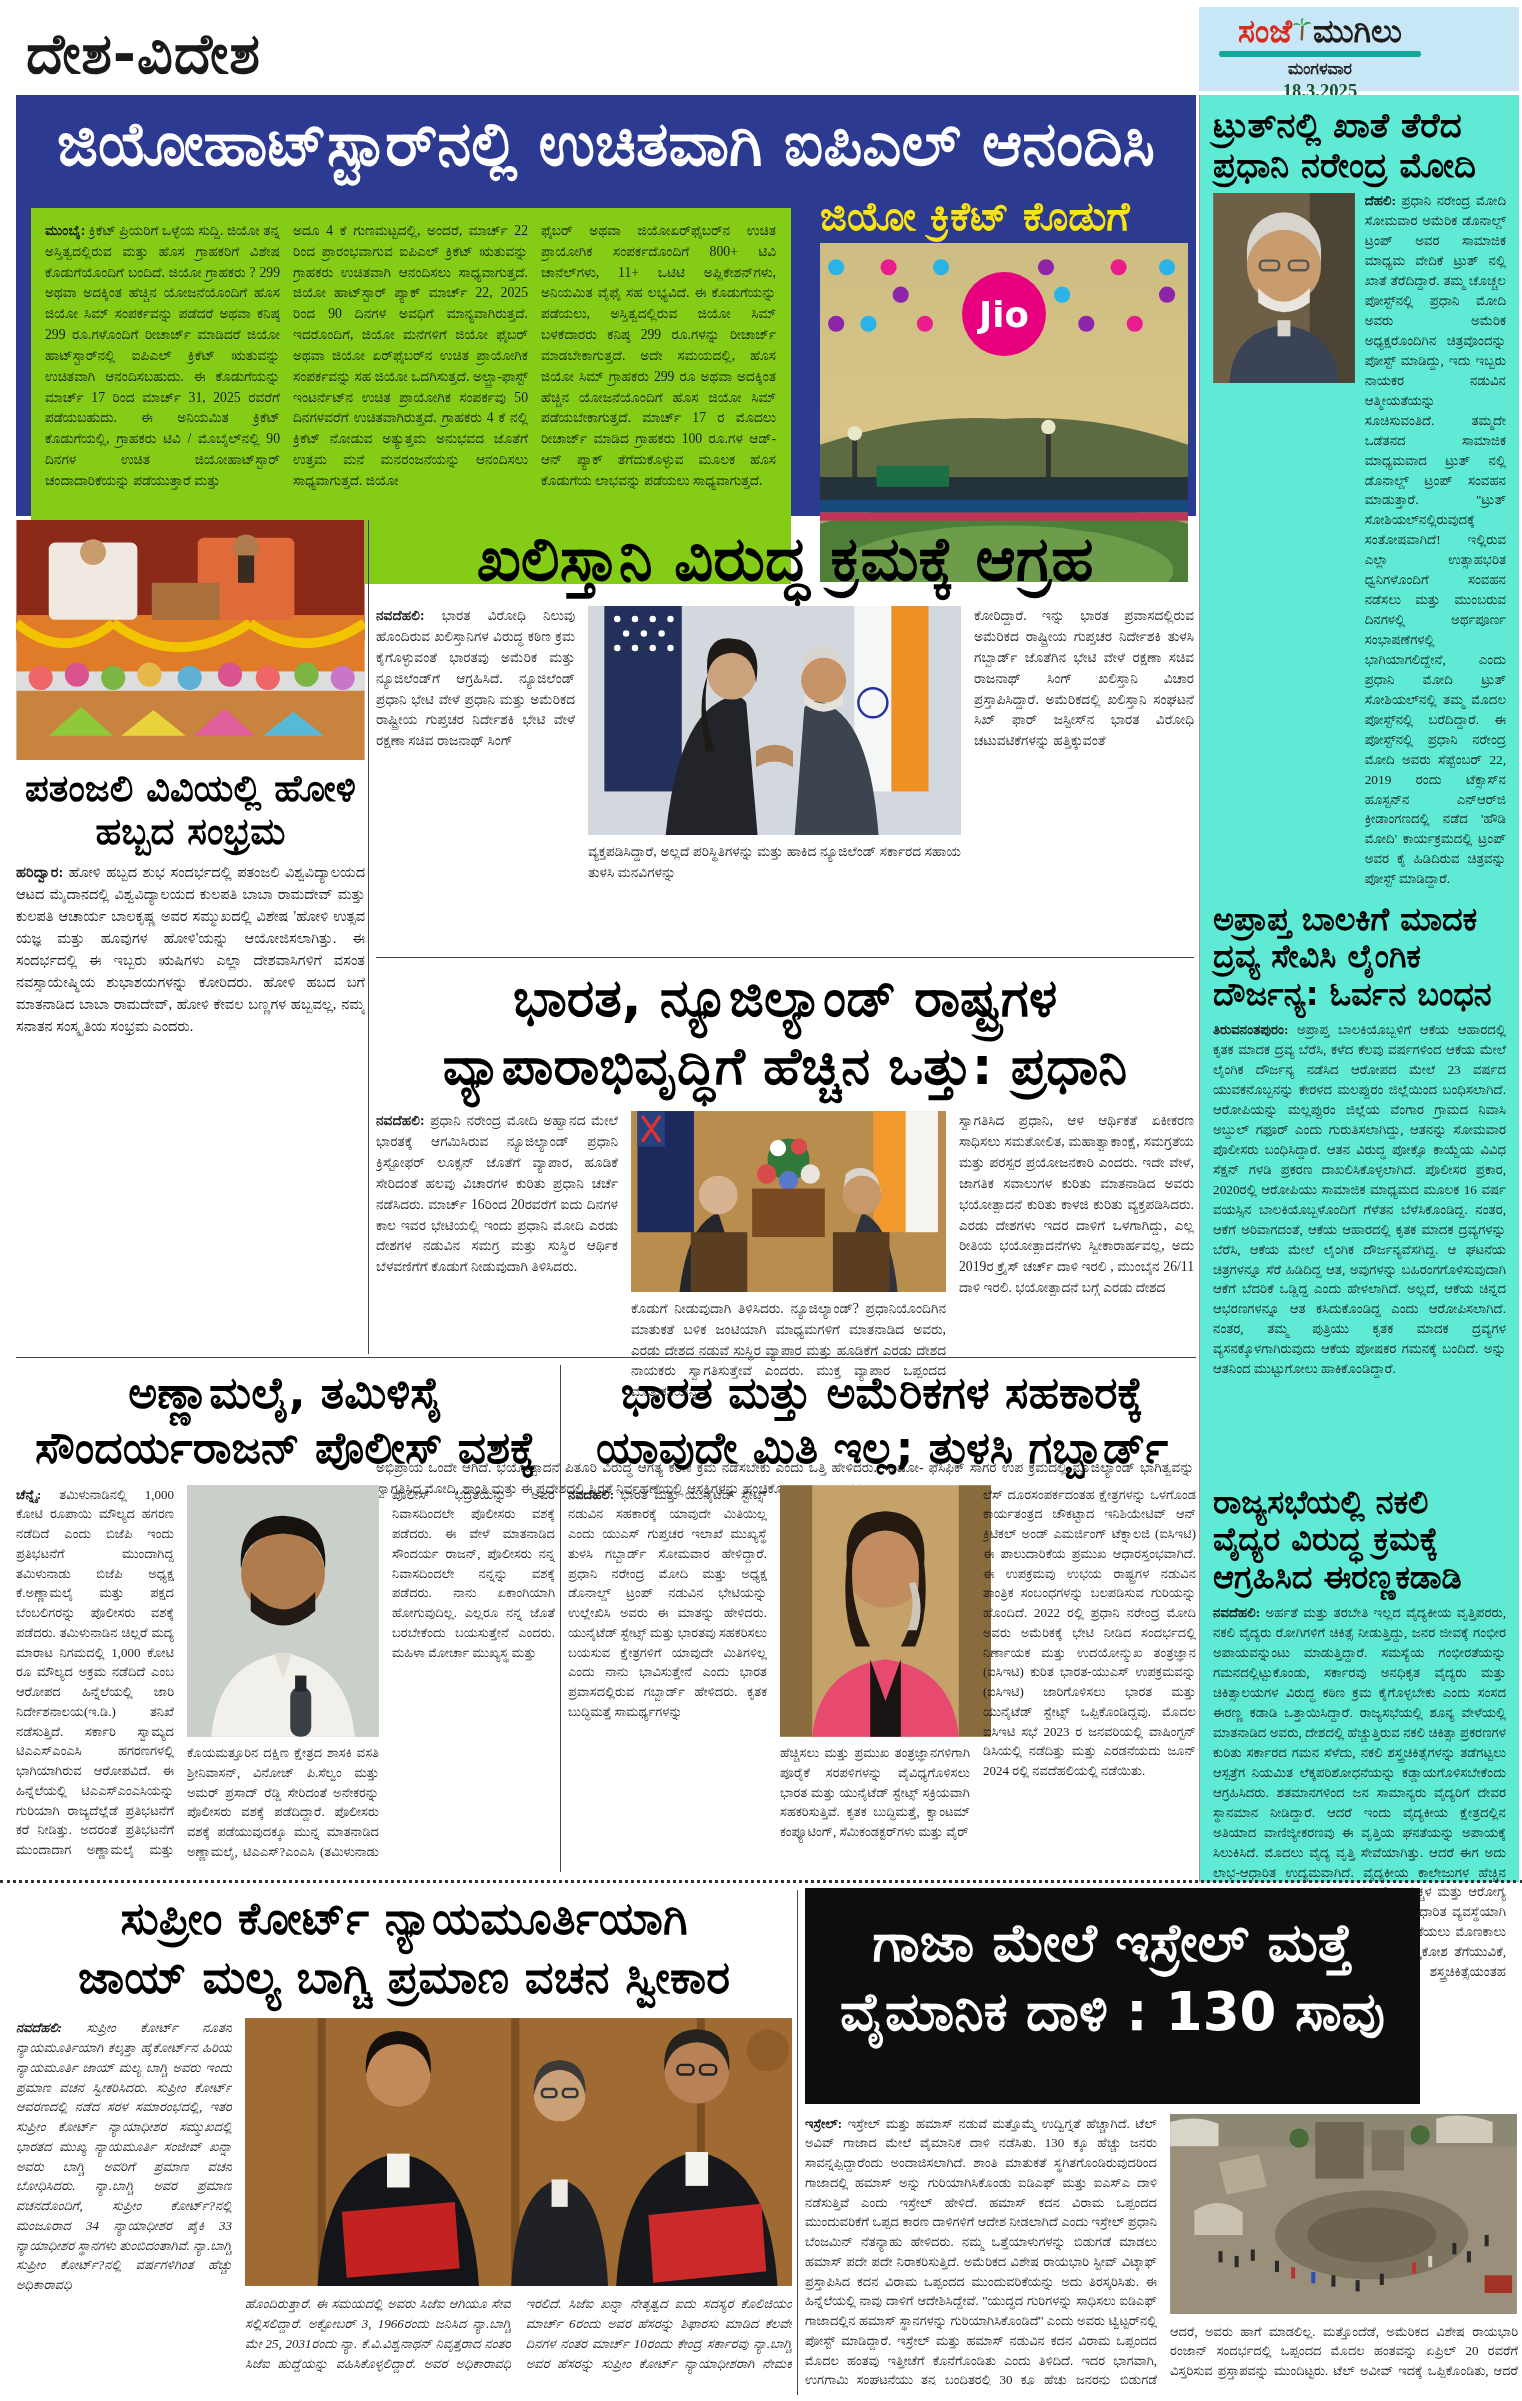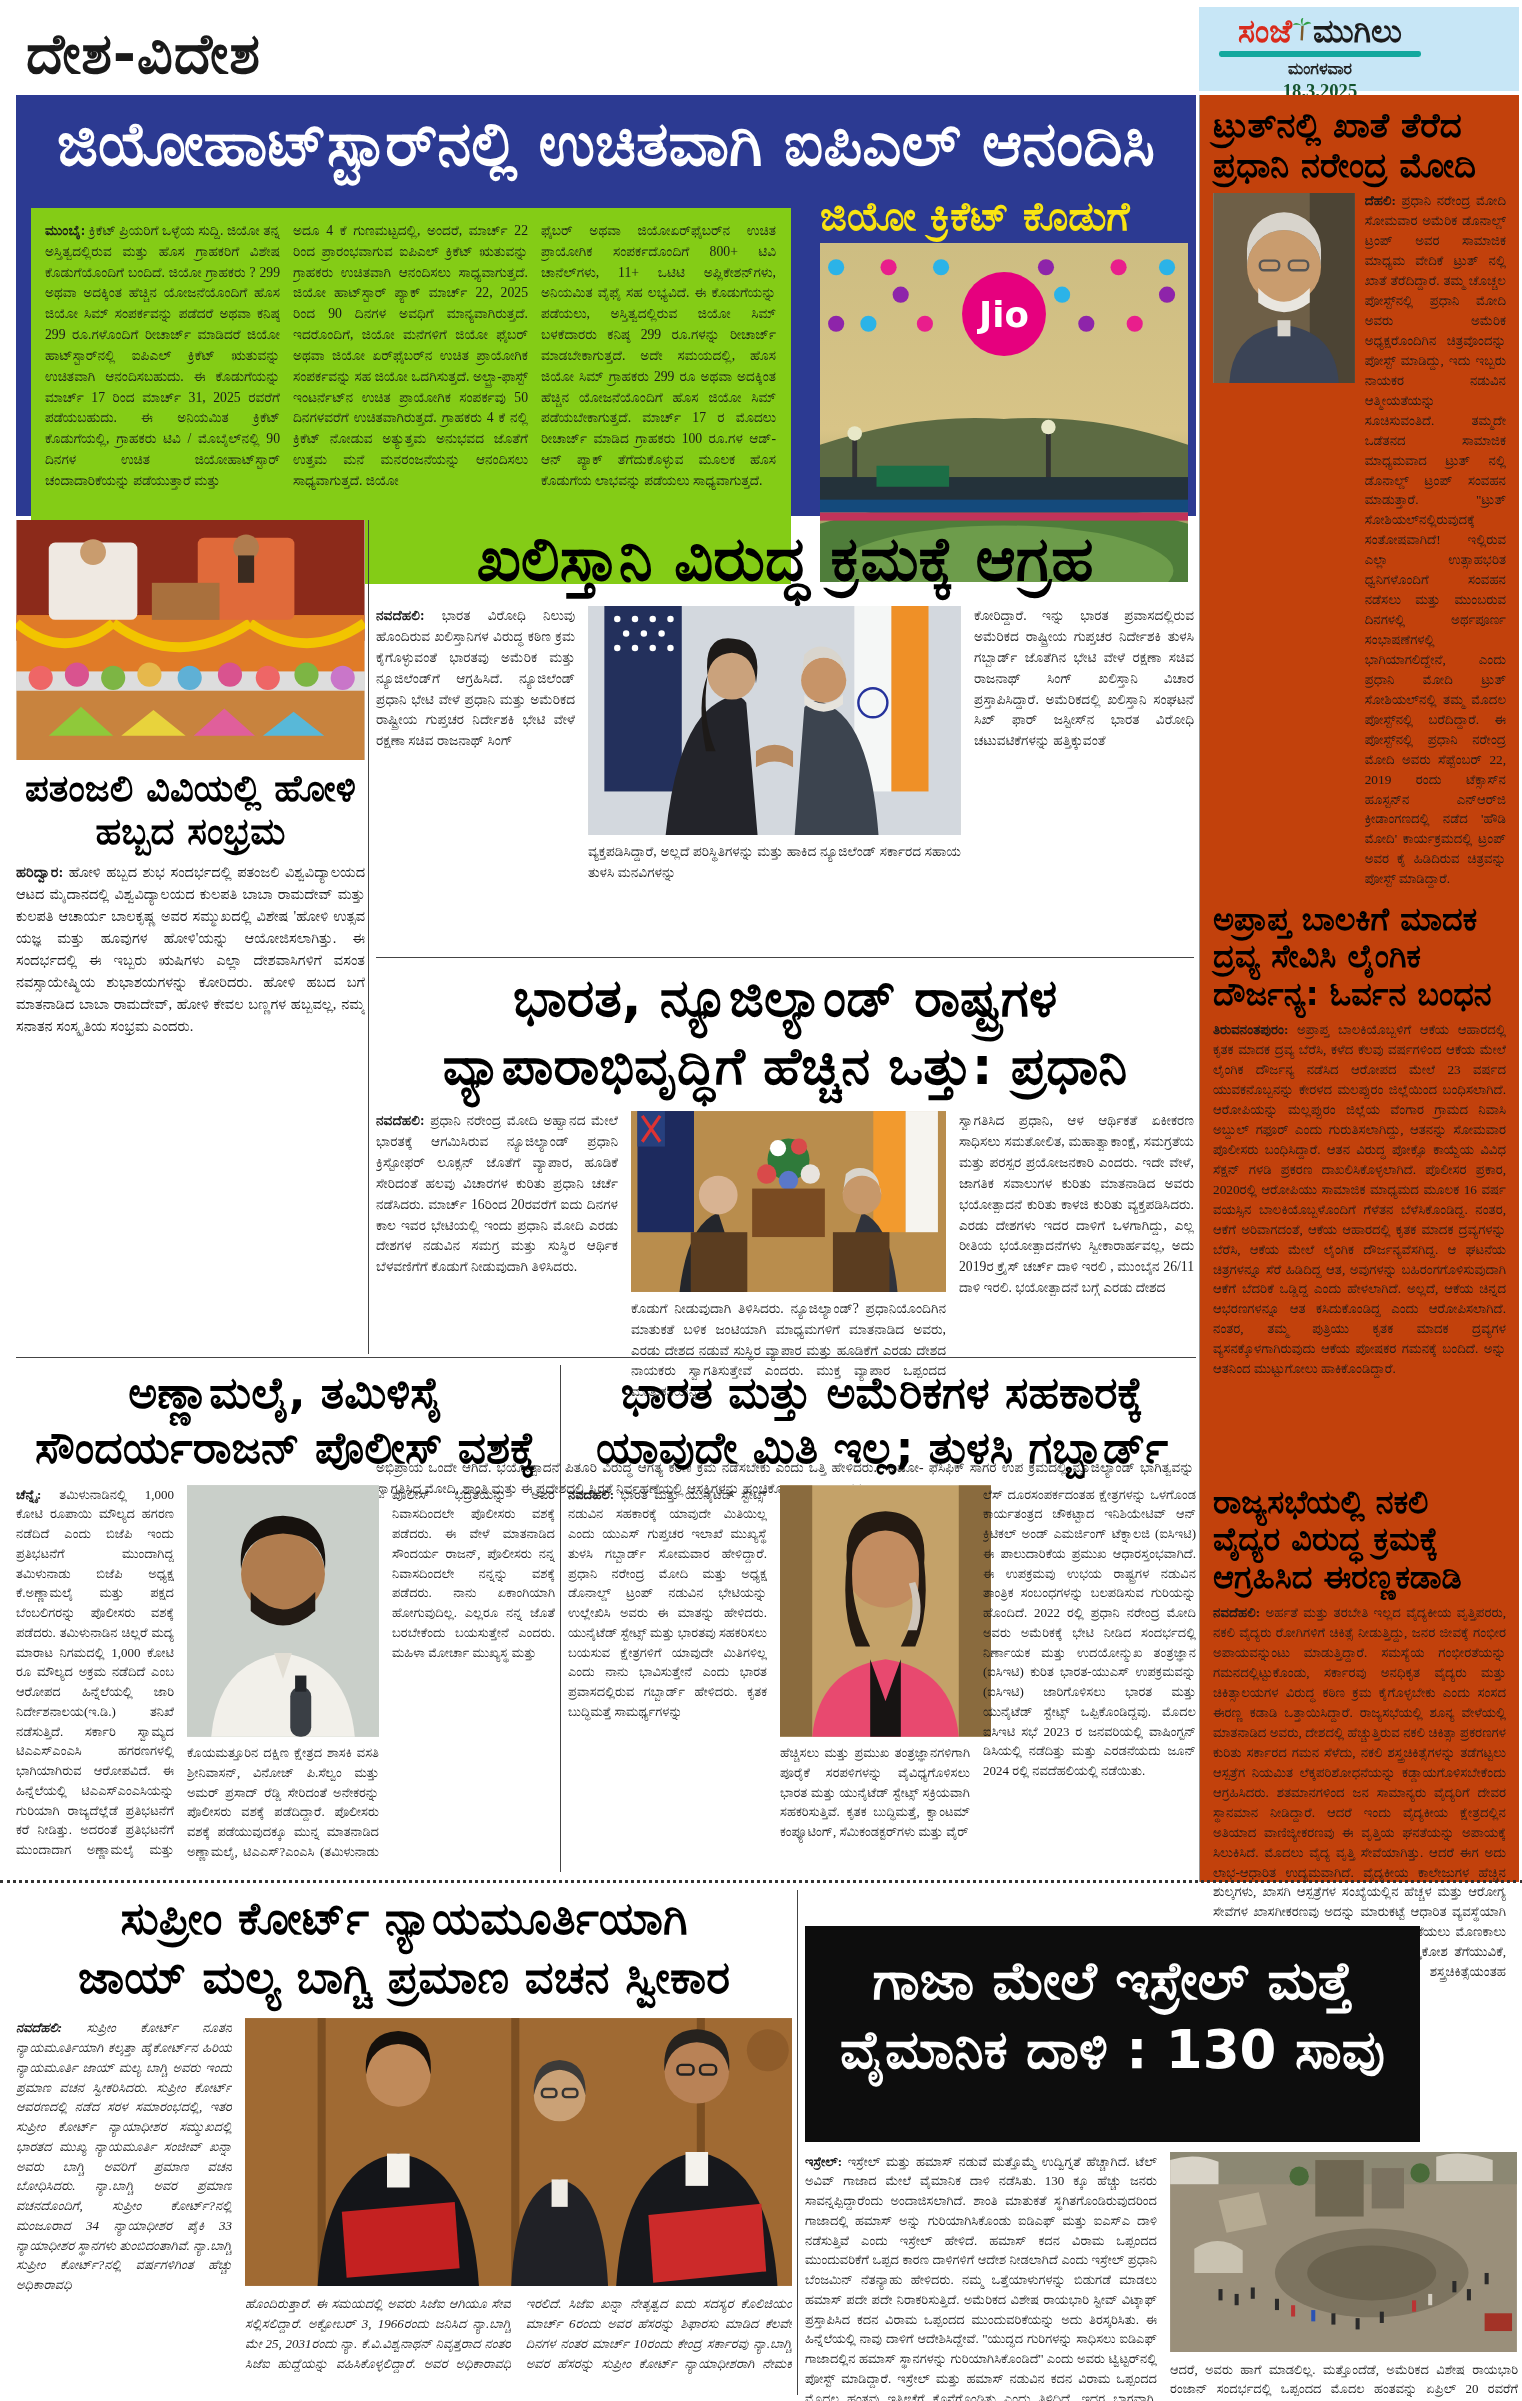--- a/index.html
+++ b/index.html
@@ -22,21 +22,21 @@
   .mast-date{font-size:18.6px;font-weight:bold;color:#14532d;margin-top:1.6px;}
   .mast-div{width:4px;background:#fff;}
   .mast-page{flex:1;text-align:center;font-family:"Liberation Serif",serif;font-size:84px;line-height:81px;color:#1b1b1b;}
   
   .jio-block{background:#2c3a92;}
   .jio-headline{color:#fff;text-align:center;font-size:61px;line-height:1.1;}
   .jio-kicker{color:#f9e412;text-align:left;font-size:40px;font-weight:800;font-family:"DejaVu Sans",sans-serif;}
   .white-box{background:#84cc16;padding:13px 14.5px;display:flex;gap:13px;}
   .white-box .col{flex:1;}
   
-  .rail{background:#c2410c;padding:9.7px 13px;box-sizing:border-box;border-left:0.8px solid #999;}
+  .rail{background:#5eead4;padding:9.7px 13px;box-sizing:border-box;border-left:0.8px solid #999;}
   .rail .headline{font-size:32px;line-height:1.18;}
   .rail .body-txt{font-size:13.3px;line-height:1.5;}
   
   .vrule{border-left:1.2px solid #444;}
   .hrule{border-top:1.2px solid #444;}
   .dotrule{border-top:3.2px dotted #333;}
   
   .photo{display:block;overflow:hidden;background:#ddd;}
   .photo svg{display:block;}
   
@@ -416,21 +416,21 @@
           <div class="body-txt" style="flex:1;height:82px;font-size:13px;">ಹೊಂದಿರುತ್ತಾರೆ. ಈ ಸಮಯದಲ್ಲಿ ಅವರು ಸಿಜೆಐ ಆಗಿಯೂ ಸೇವೆ ಸಲ್ಲಿಸಲಿದ್ದಾರೆ. ಅಕ್ಟೋಬರ್ 3, 1966ರಂದು ಜನಿಸಿದ ನ್ಯಾ.ಬಾಗ್ಚಿ ಮೇ 25, 2031ರಂದು ನ್ಯಾ. ಕೆ.ವಿ.ವಿಶ್ವನಾಥನ್ ನಿವೃತ್ತರಾದ ನಂತರ ಸಿಜೆಐ ಹುದ್ದೆಯನ್ನು ವಹಿಸಿಕೊಳ್ಳಲಿದ್ದಾರೆ. ಅವರ ಅಧಿಕಾರಾವಧಿ ಅಕ್ಟೋಬರ್ 2, 2031ರಂದು ನಿವೃತ್ತಿಯಾಗುವವರೆಗೆ</div>
           <div class="body-txt" style="flex:1;height:82px;font-size:13px;">ಇರಲಿದೆ. ಸಿಜೆಐ ಖನ್ನಾ ನೇತೃತ್ವದ ಐದು ಸದಸ್ಯರ ಕೊಲಿಜಿಯಂ ಮಾರ್ಚ್ 6ರಂದು ಅವರ ಹೆಸರನ್ನು ಶಿಫಾರಸು ಮಾಡಿದ ಕೆಲವೇ ದಿನಗಳ ನಂತರ ಮಾರ್ಚ್ 10ರಂದು ಕೇಂದ್ರ ಸರ್ಕಾರವು ನ್ಯಾ.ಬಾಗ್ಚಿ ಅವರ ಹೆಸರನ್ನು ಸುಪ್ರೀಂ ಕೋರ್ಟ್ ನ್ಯಾಯಾಧೀಶರಾಗಿ ನೇಮಕ ಮಾಡಲು ಅನುಮೋದನೆ ನೀಡಿತ್ತು.</div>
         </div>
       </div>
     </div>
   </div>
 
   <div class="abs vrule" style="left:797px;top:1890px;height:505px;"></div>
 
   <div class="abs" style="left:805px;top:1888px;width:713px;">
-    <div class="gaza-head" style="width:615px;height:216px;margin-top:38px;">
+    <div class="gaza-head" style="width:615px;height:216px;">
       <div>ಗಾಜಾ ಮೇಲೆ ಇಸ್ರೇಲ್ ಮತ್ತೆ</div>
       <div>ವೈಮಾನಿಕ ದಾಳಿ : 130 ಸಾವು</div>
     </div>
     <div style="display:flex;gap:13px;margin-top:9.7px;">
       <div class="body-txt" style="width:352px;height:271px;font-size:13px;">
         <span class="dateline">ಇಸ್ರೇಲ್:</span>
         <span>ಇಸ್ರೇಲ್ ಮತ್ತು ಹಮಾಸ್ ನಡುವೆ ಮತ್ತೊಮ್ಮೆ ಉದ್ವಿಗ್ನತೆ ಹೆಚ್ಚಾಗಿದೆ. ಟೆಲ್ ಅವಿವ್ ಗಾಜಾದ ಮೇಲೆ ವೈಮಾನಿಕ ದಾಳಿ ನಡೆಸಿತು. 130 ಕ್ಕೂ ಹೆಚ್ಚು ಜನರು ಸಾವನ್ನಪ್ಪಿದ್ದಾರೆಂದು ಅಂದಾಜಿಸಲಾಗಿದೆ. ಶಾಂತಿ ಮಾತುಕತೆ ಸ್ಥಗಿತಗೊಂಡಿರುವುದರಿಂದ ಗಾಜಾದಲ್ಲಿ ಹಮಾಸ್ ಅನ್ನು ಗುರಿಯಾಗಿಸಿಕೊಂಡು ಐಡಿಎಫ್ ಮತ್ತು ಐಎಸ್‌ಎ ದಾಳಿ ನಡೆಸುತ್ತಿವೆ ಎಂದು ಇಸ್ರೇಲ್ ಹೇಳಿದೆ. ಹಮಾಸ್ ಕದನ ವಿರಾಮ ಒಪ್ಪಂದದ ಮುಂದುವರಿಕೆಗೆ ಒಪ್ಪದ ಕಾರಣ ದಾಳಿಗಳಿಗೆ ಆದೇಶ ನೀಡಲಾಗಿದೆ ಎಂದು ಇಸ್ರೇಲ್ ಪ್ರಧಾನಿ ಬೆಂಜಮಿನ್ ನೆತನ್ಯಾಹು ಹೇಳಿದರು. ನಮ್ಮ ಒತ್ತೆಯಾಳುಗಳನ್ನು ಬಿಡುಗಡೆ ಮಾಡಲು ಹಮಾಸ್ ಪದೇ ಪದೇ ನಿರಾಕರಿಸುತ್ತಿದೆ. ಅಮೆರಿಕದ ವಿಶೇಷ ರಾಯಭಾರಿ ಸ್ಟೀವ್ ವಿಟ್ಕಾಫ್ ಪ್ರಸ್ತಾಪಿಸಿದ ಕದನ ವಿರಾಮ ಒಪ್ಪಂದದ ಮುಂದುವರಿಕೆಯನ್ನು ಅದು ತಿರಸ್ಕರಿಸಿತು. ಈ ಹಿನ್ನೆಲೆಯಲ್ಲಿ ನಾವು ದಾಳಿಗೆ ಆದೇಶಿಸಿದ್ದೇವೆ. ''ಯುದ್ಧದ ಗುರಿಗಳನ್ನು ಸಾಧಿಸಲು ಐಡಿಎಫ್ ಗಾಜಾದಲ್ಲಿನ ಹಮಾಸ್ ಸ್ಥಾನಗಳನ್ನು ಗುರಿಯಾಗಿಸಿಕೊಂಡಿದೆ'' ಎಂದು ಅವರು ಟ್ವಿಟ್ಟರ್‌ನಲ್ಲಿ ಪೋಸ್ಟ್ ಮಾಡಿದ್ದಾರೆ. ಇಸ್ರೇಲ್ ಮತ್ತು ಹಮಾಸ್ ನಡುವಿನ ಕದನ ವಿರಾಮ ಒಪ್ಪಂದದ ಮೊದಲ ಹಂತವು ಇತ್ತೀಚೆಗೆ ಕೊನೆಗೊಂಡಿತು ಎಂದು ತಿಳಿದಿದೆ. ಇದರ ಭಾಗವಾಗಿ, ಉಗ್ರಗಾಮಿ ಸಂಘಟನೆಯು ತನ್ನ ಬಂಧಿತರಲ್ಲಿ 30 ಕ್ಕೂ ಹೆಚ್ಚು ಜನರನ್ನು ಬಿಡುಗಡೆ ಮಾಡಿತು, ಆದರೆ ಇಸ್ರೇಲ್ ಪ್ರತಿಯಾಗಿ 2,000 ಪ್ಯಾಲೆಸ್ಟೀನಿಯನ್ ಕೈದಿಗಳನ್ನು ಬಿಡುಗಡೆ ಮಾಡಿತು. ಈ ಅವಧಿಯಲ್ಲಿಯೇ ಕದನ ವಿರಾಮ ಒಪ್ಪಂದದ ಎರಡನೇ ಹಂತದ ಮಾತುಕತೆಗಳು ನಡೆಯಲಿವೆ.</span>
       </div>
       <div style="flex:1;">
         <div class="photo" style="width:347px;height:200px;">

